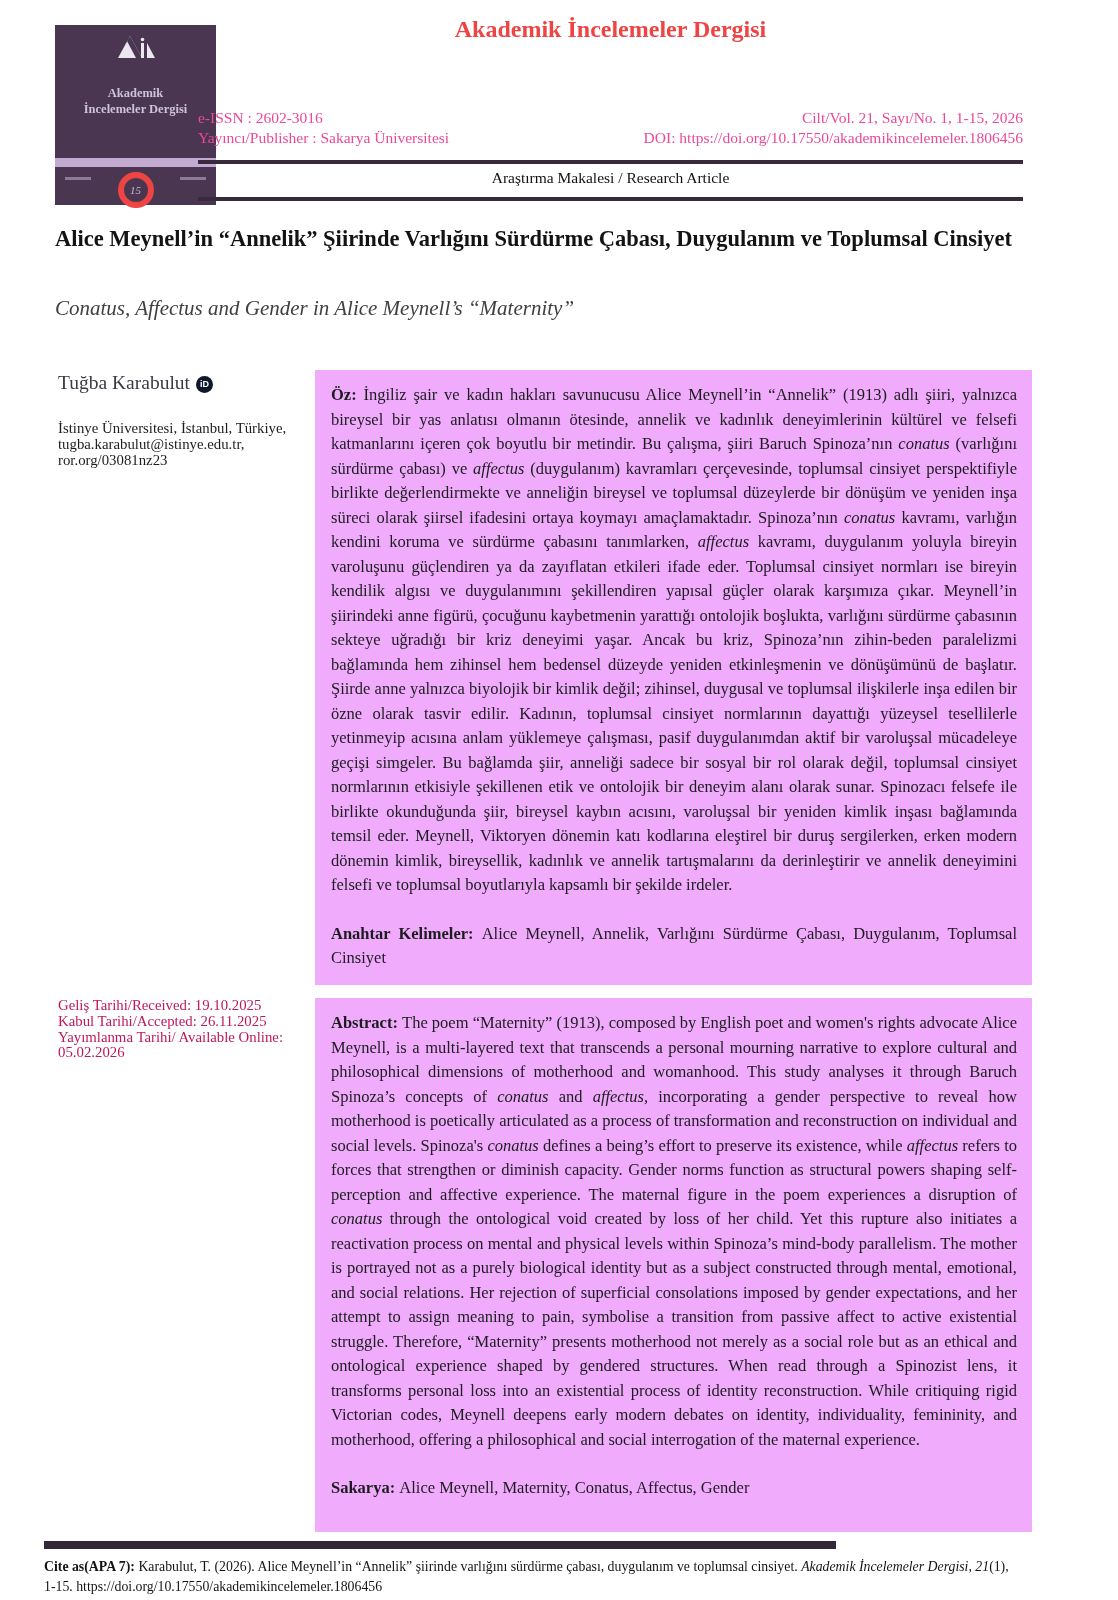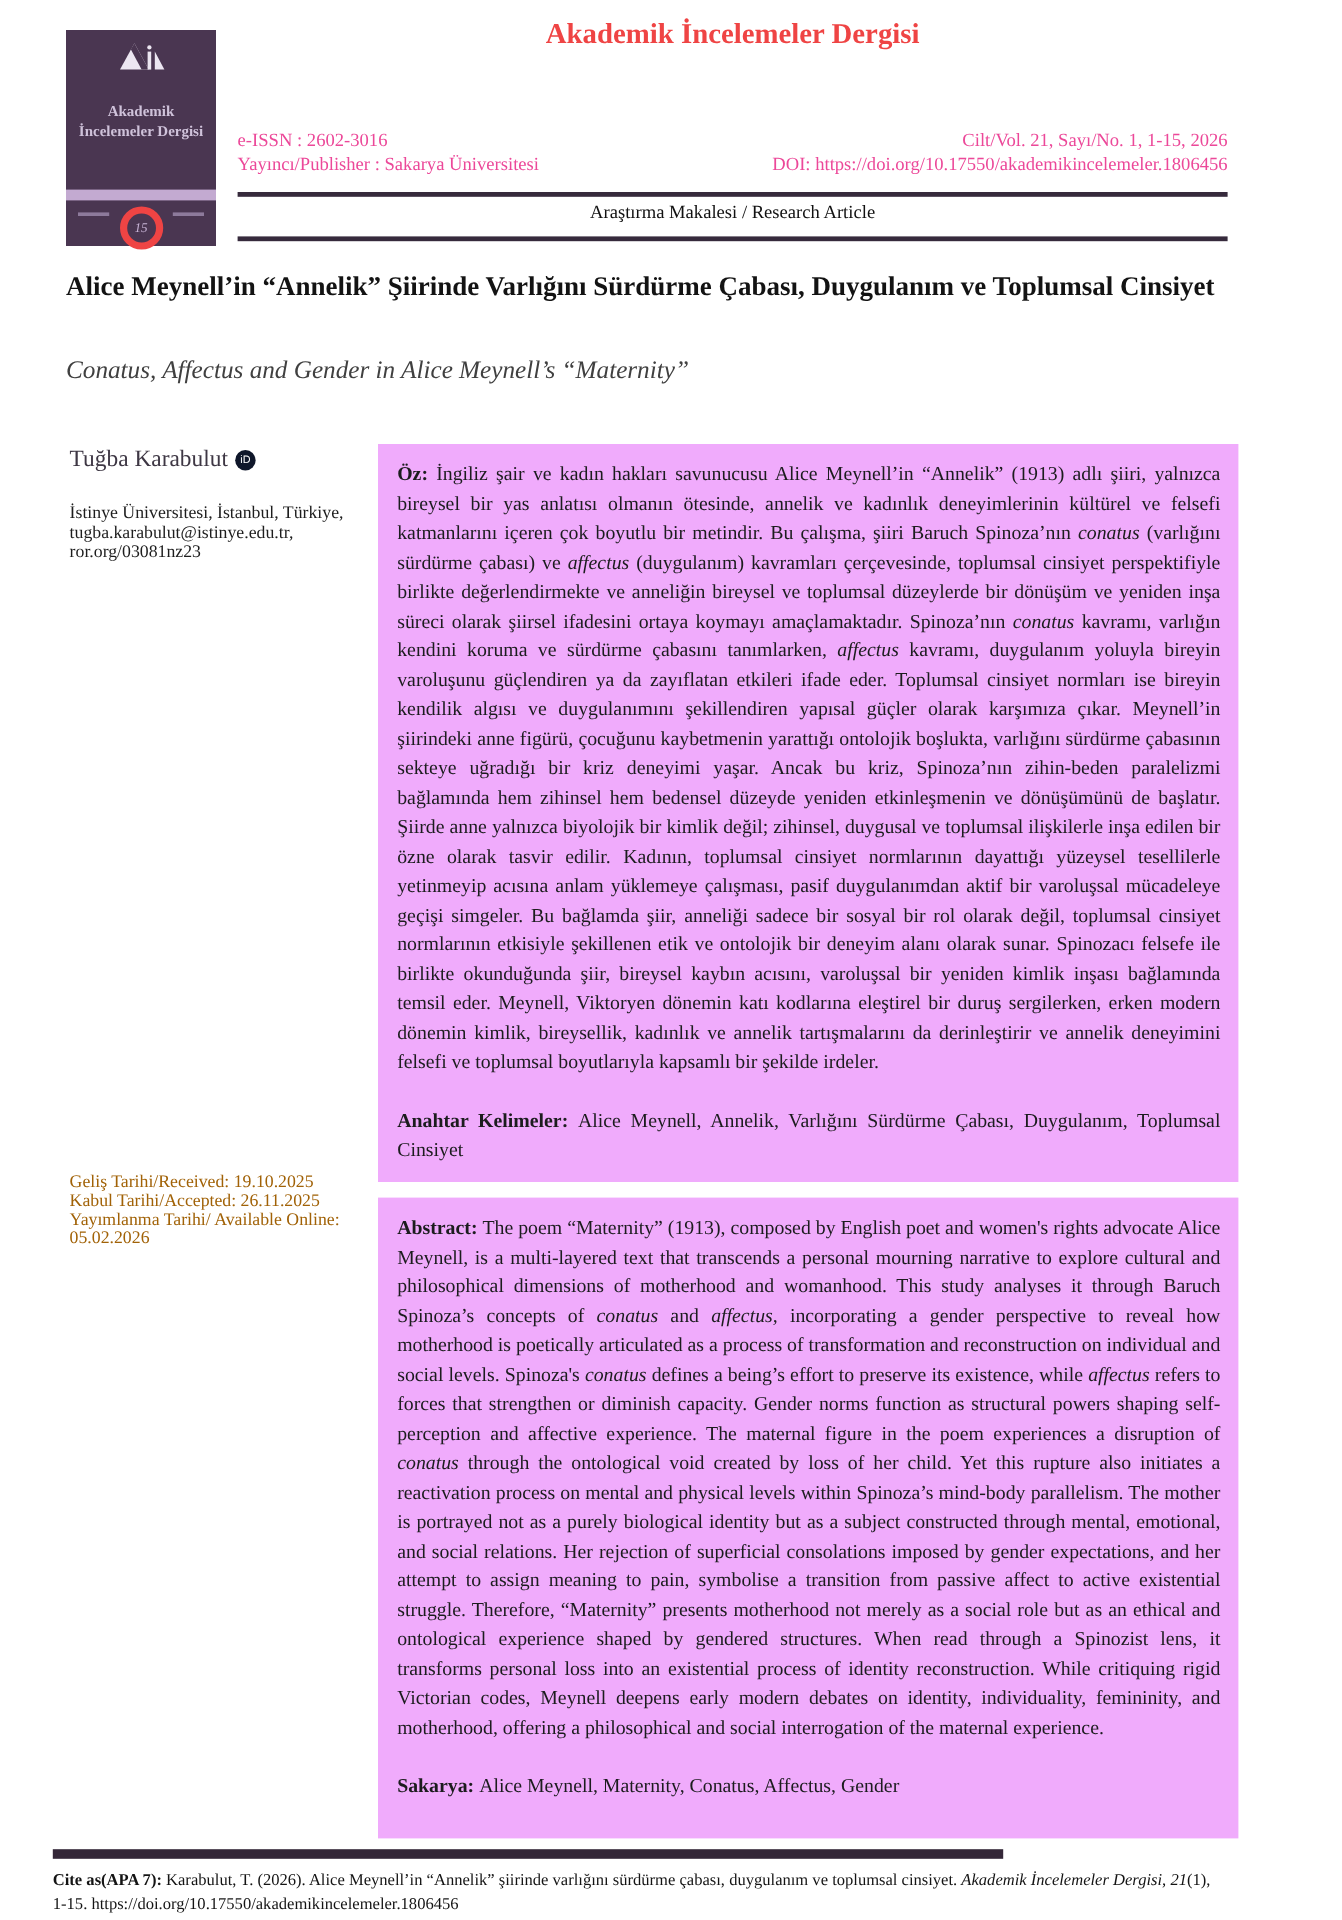--- a/index.html
+++ b/index.html
@@ -3,21 +3,21 @@
 <meta charset="utf-8">
 <style>
   html,body { margin:0; padding:0; background:#ffffff; }
   .page {
     position:relative; width:1118px; height:1600px; overflow:hidden;
     background:#ffffff; color:#1a1a1a;
     font-family:"Liberation Serif", serif;
   }
 
   
-  .cover { position:absolute; left:55px; top:25px; width:125px; height:180px; background:#4a3651; }
+  .cover { position:absolute; left:55px; top:25px; width:125px; height:180px; background:#4a3651;padding-left:36px; }
   .cover-logo { position:absolute; top:9px; left:0; right:0; text-align:center; }
   .cover-title { position:absolute; top:60px; left:3px; right:3px; text-align:center;
     color:#cfc2da; font-weight:bold; font-size:12.5px; line-height:16px; }
   .cover-band { position:absolute; top:133px; left:0; width:100%; height:9px; background:#c3aad1; }
   .cover-caption { position:absolute; top:152px; width:26px; height:3px; background:#8d7a9b; }
   .cover-caption.left { left:10px; } .cover-caption.right { right:10px; }
   .cover-badge { position:absolute; top:147px; left:50%; transform:translateX(-50%);
     width:24px; height:24px; border:6px solid #ef4444; border-radius:50%;
     color:#c6b2d4; font-size:11px; line-height:24px; text-align:center; font-style:italic; }
 
@@ -37,25 +37,25 @@
   
   .a-title-tr { position:absolute; left:55px; top:221px; width:975px;
     font-size:22.5px; line-height:36px; font-weight:bold; text-align:justify; color:#131313; }
   .a-title-en { position:absolute; left:55px; top:296px; width:975px;
     font-size:21px; font-style:italic; color:#404040; }
 
   
   .author-name { position:absolute; left:58px; top:372px; font-size:19.5px; color:#3e3744; }
   .orcid { display:inline-block; width:17px; height:17px; margin-left:6px; border-radius:50%;
     background:#0f172a; color:#ffffff; font-family:"Liberation Sans", sans-serif;
-    font-size:9px; font-weight:normal; line-height:17px; text-align:center; vertical-align:2px; }
+    font-size:9px; font-weight:bold; line-height:17px; text-align:center; vertical-align:2px; }
   .affil { position:absolute; left:58px; top:421px; width:252px;
     font-size:14.8px; line-height:15.8px; color:#1d1d1d; }
-  .dates { position:absolute; left:58px; top:978px; width:245px;
-    font-size:14.8px; line-height:15.8px; color:#a16207; }
+  .dates { position:absolute; left:58px; top:998px; width:245px;
+    font-size:14.8px; line-height:15.8px; color:#be185d; }
 
   
   .box { position:absolute; left:315px; width:717px; background:#f0abfc; box-sizing:border-box;
     padding:13px 15px 14px 16px; font-size:16.5px; line-height:24.5px; text-align:justify; color:#1c1c1e; }
   .box p { margin:0; }
   .box .kw { margin-top:24px; }
   .box#oz { top:370px; min-height:598px; }
   .box#abs { top:998px; min-height:534px; }
 
   

